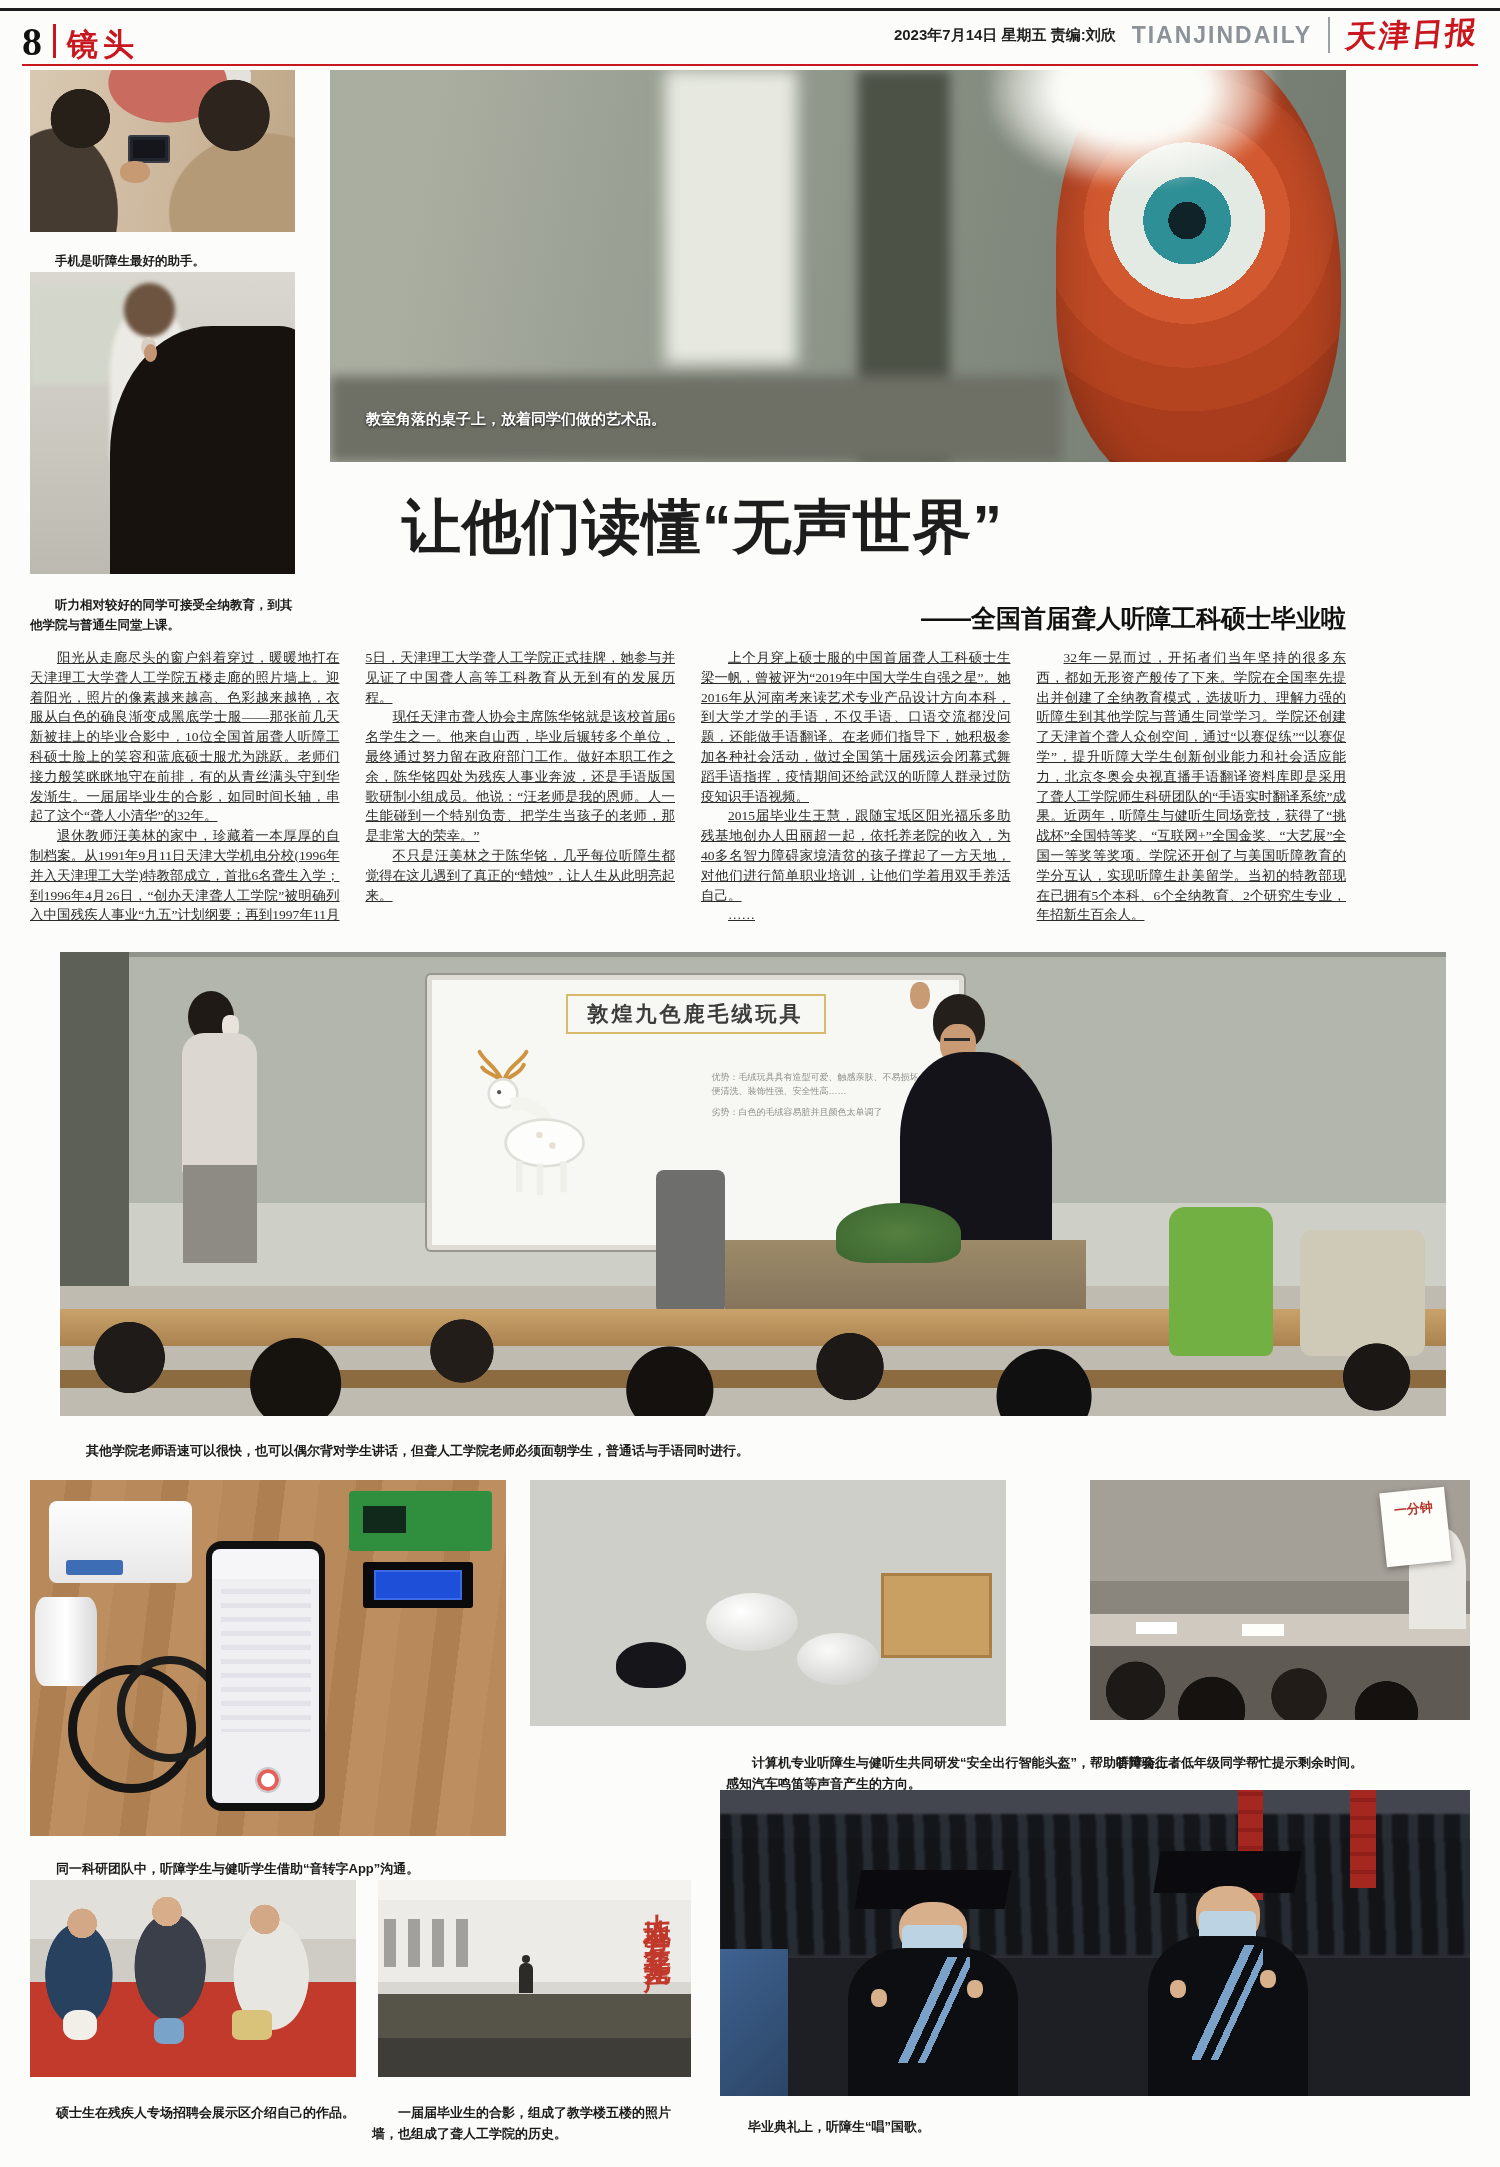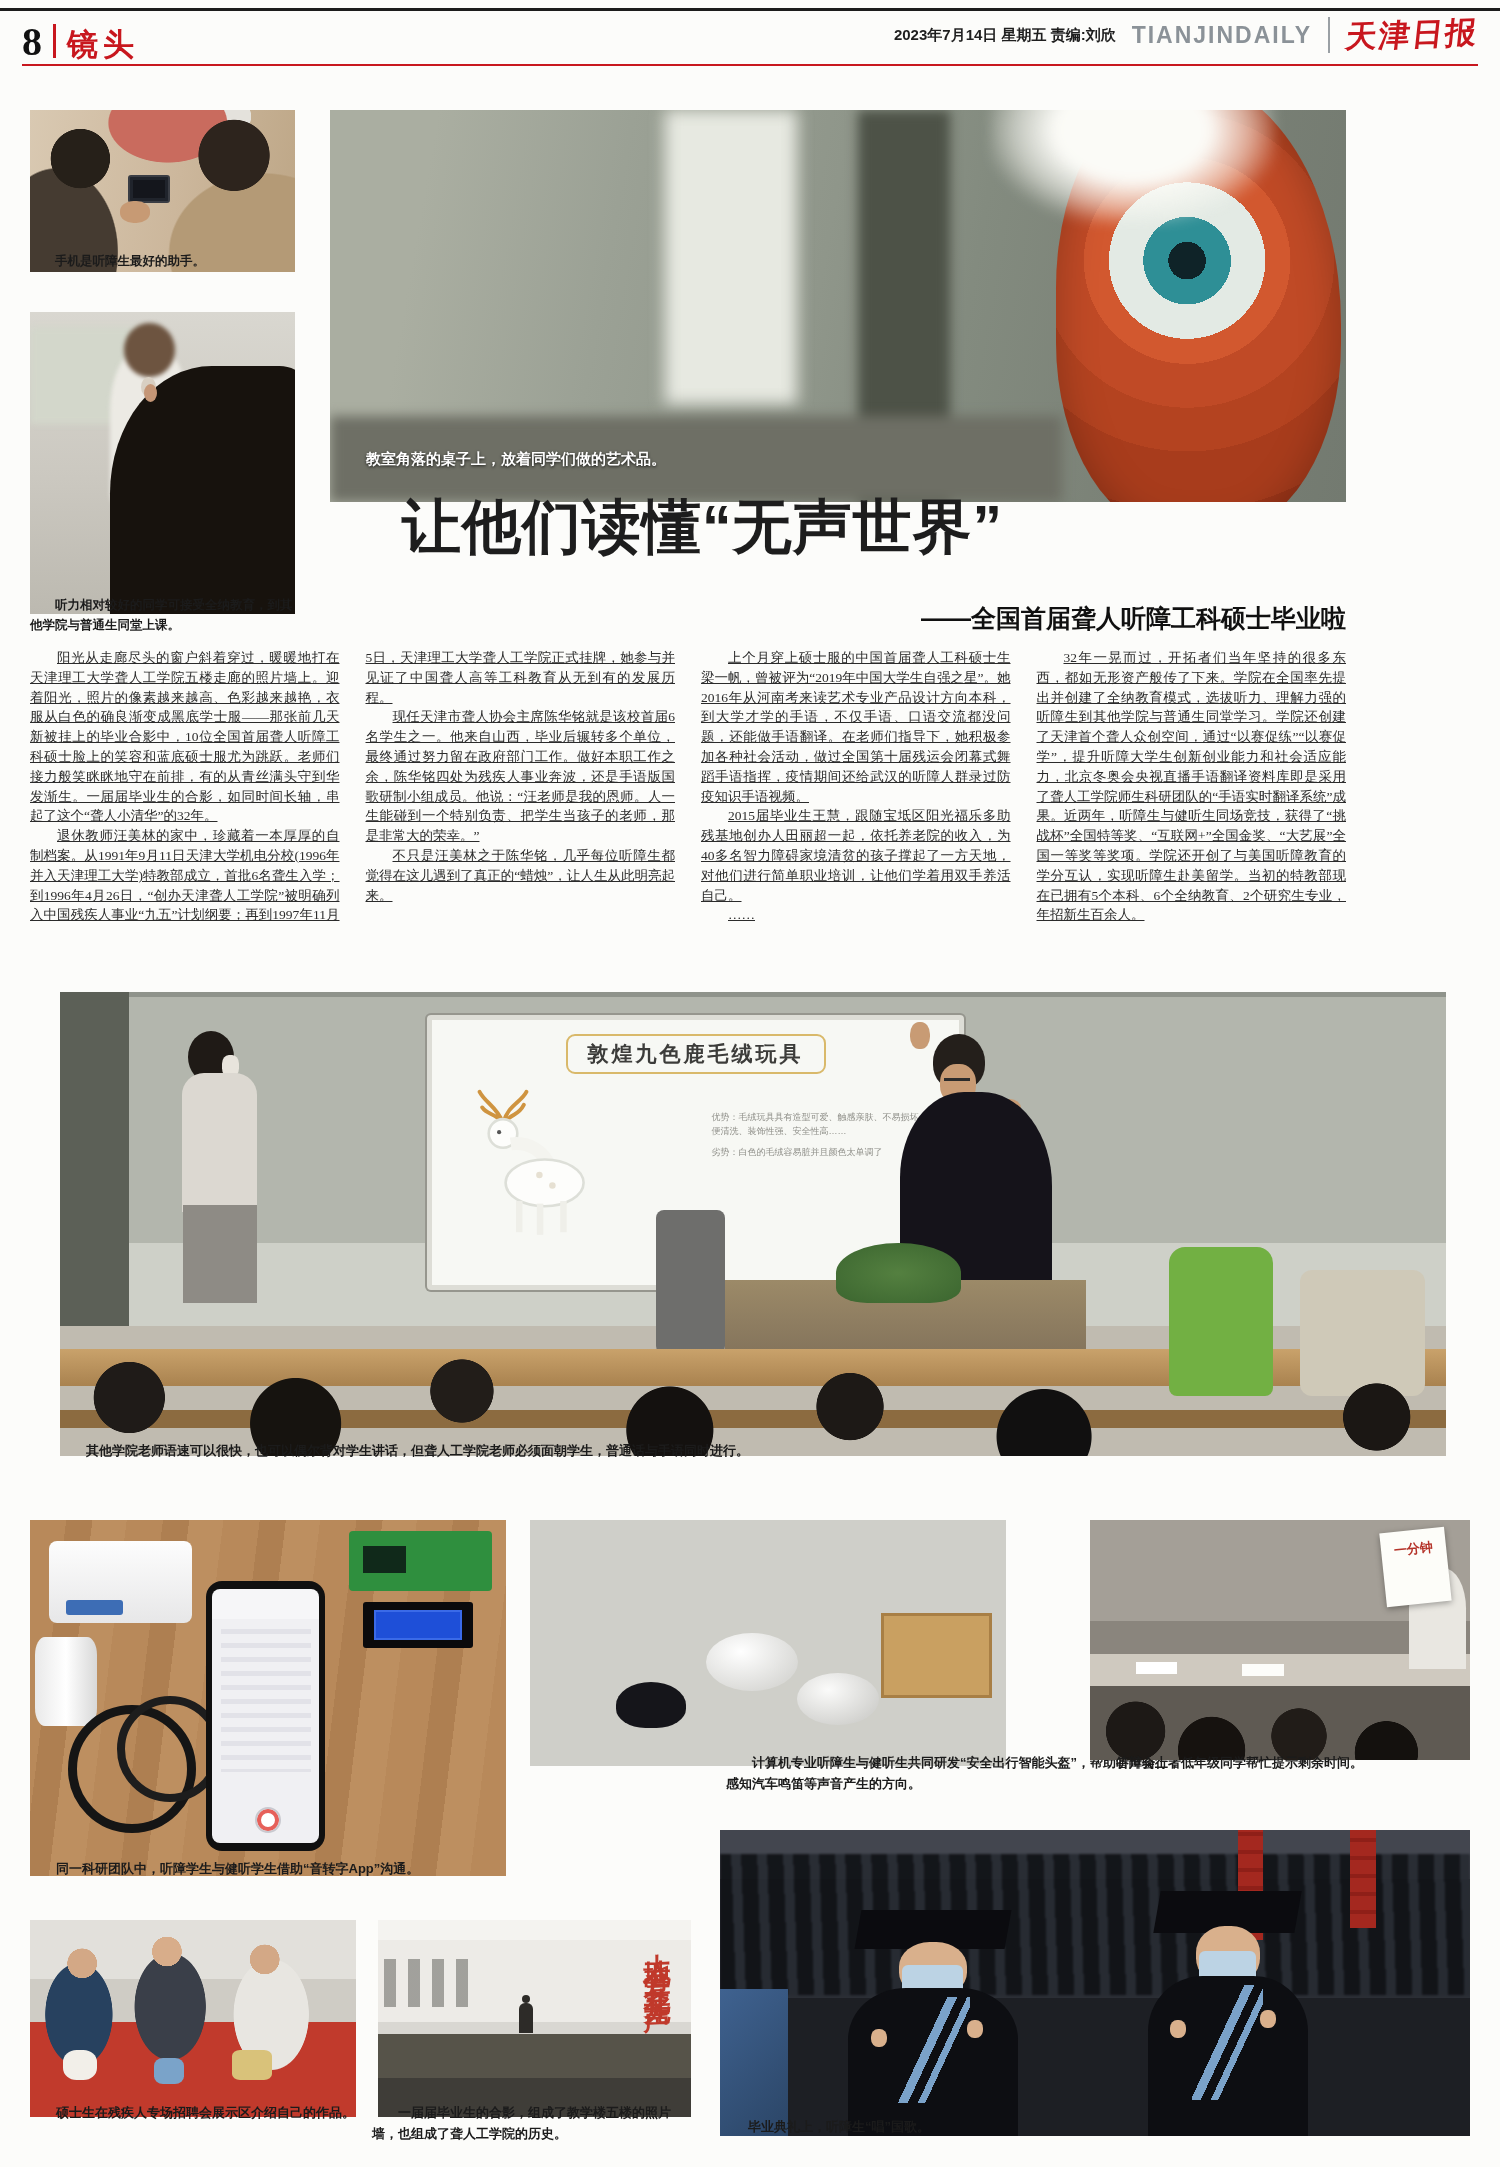--- a/index.html
+++ b/index.html
@@ -36,21 +36,21 @@
   #cap-phone{left:30px;top:238px;width:265px;}
   #cap-class{left:30px;top:582px;width:265px;}
   #cap-classroom{left:60px;top:1428px;width:1390px;}
   #cap-devices{left:30px;top:1846px;width:476px;}
   #cap-helmet{left:726px;top:1740px;width:464px;}
   #cap-defense{left:1090px;top:1740px;width:390px;}
   #cap-ceremony{left:722px;top:2104px;width:746px;}
   #cap-jobfair{left:30px;top:2090px;width:332px;}
   #cap-corridor{left:372px;top:2090px;width:322px;}
   
-  .ph{position:absolute;overflow:hidden;background:#cfcfc9;margin-top:40px;}
+  .ph{position:absolute;overflow:hidden;background:#cfcfc9;}
   
   #ph-phone{left:30px;top:70px;width:265px;height:162px;background:
     radial-gradient(circle 30px at 19% 30%,#262019 98%,transparent),
     radial-gradient(ellipse 62px 85px at 10% 88%,#453b31 98%,transparent),
     radial-gradient(circle 36px at 77% 28%,#2d241d 98%,transparent),
     radial-gradient(ellipse 95px 80px at 88% 88%,#b49a76 98%,transparent),
     radial-gradient(ellipse 60px 40px at 52% 8%,#c96b5e 98%,transparent),
     radial-gradient(ellipse 36px 26px at 70% 4%,#e4e2dc 98%,transparent),
     linear-gradient(100deg,#d9c9b2,#ccb79c 55%,#bda686);}
   .p1-phone{position:absolute;left:37%;top:40%;width:38px;height:24px;background:#14161c;
@@ -82,21 +82,21 @@
     background:radial-gradient(ellipse at 50% 30%,#fbfbf7 0 38%,rgba(250,250,244,.55) 58%,transparent 75%);}
   #cap-art{position:absolute;left:36px;bottom:16px;color:#fff;font-weight:700;font-size:15px;
     text-indent:0;text-shadow:0 1px 3px rgba(0,0,0,.85);}
   
   #ph-classroom{left:60px;top:952px;width:1386px;height:464px;background:
     linear-gradient(#8f938b 0 1%,#b3b6ad 1% 54%,#ced0c8 54% 72%,#c0bbb0 72%);}
   .pc-door{position:absolute;left:0;top:0;width:5%;height:72%;background:#5c6057;}
   .pc-screen{position:absolute;left:26.5%;top:5%;width:38%;height:57%;background:#f7f8f4;
     border:5px solid #ddddd6;border-radius:4px;box-shadow:0 0 0 2px #96968e;}
   .pc-title{margin:14px auto 0;display:block;width:max-content;font-size:21px;font-weight:700;
-    color:#3c3c3a;letter-spacing:3px;border:2px solid #d9b96a;padding:4px 20px;border-radius:9px;}
+    color:#3c3c3a;letter-spacing:3px;border:2px solid #d9b96a;padding:4px 20px;border-radius:0;}
   .pc-slide-txt{position:absolute;right:3%;top:34%;width:44%;font-size:9px;line-height:1.6;color:#90908a;}
   .pc-slide-txt p{margin:0 0 6px 0;}
   .pc-deer{position:absolute;left:6%;top:26%;}
   .pc-brand{position:absolute;left:43.5%;top:63.2%;font-size:9px;color:#70706a;letter-spacing:2px;}
   .pc-thair{position:absolute;left:63%;top:9%;width:52px;height:56px;background:#241f1b;border-radius:50% 50% 45% 45%;}
   .pc-tface{position:absolute;left:63.5%;top:15.5%;width:36px;height:40px;background:#c89b74;border-radius:45%;}
   .pc-tface:after{content:"";position:absolute;left:4px;top:14px;width:26px;height:6px;
     border-top:3px solid #2b2b2b;}
   .pc-thand{position:absolute;left:61.3%;top:6.5%;width:20px;height:27px;background:#c89b74;border-radius:45%;}
   .pc-thand2{position:absolute;left:67.6%;top:23%;width:24px;height:20px;background:#c89b74;border-radius:45%;}

